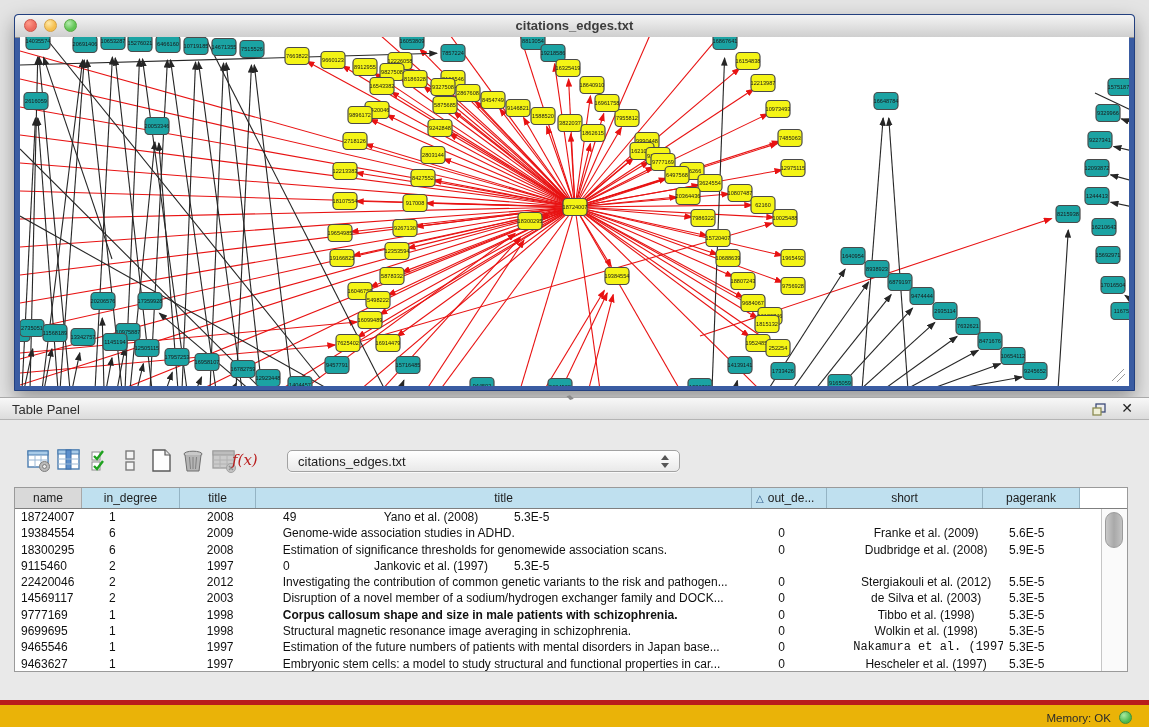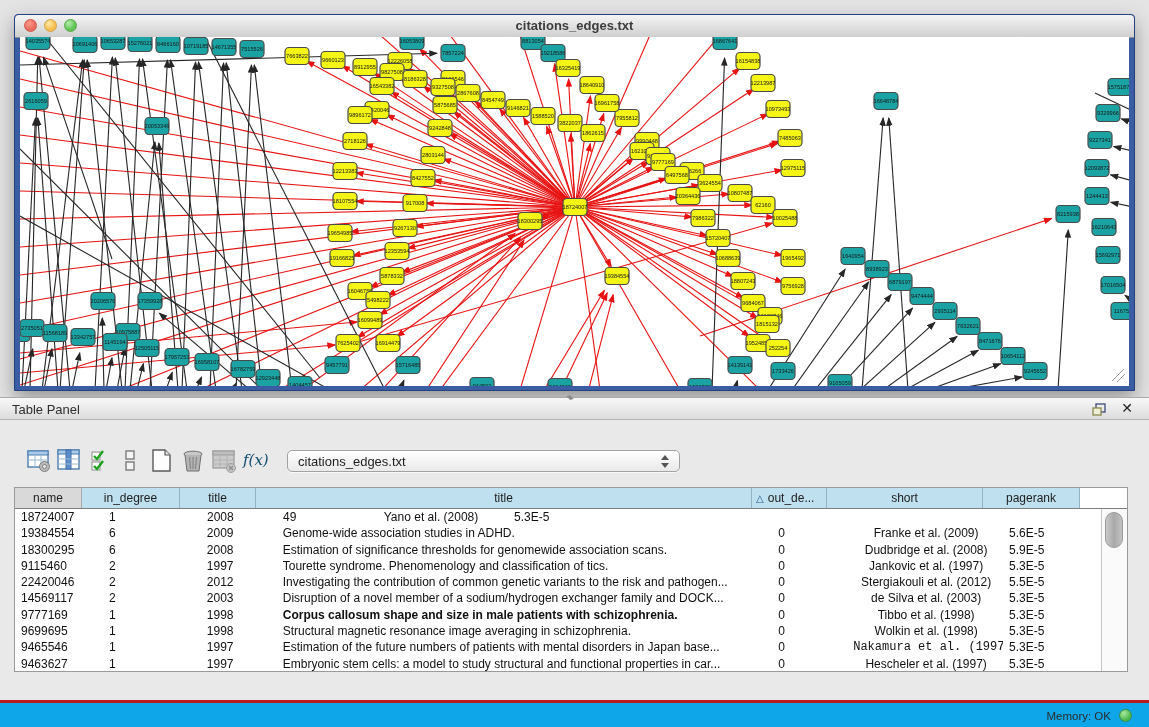--- a/index.html
+++ b/index.html
@@ -59,22 +59,22 @@
      background:linear-gradient(90deg,#c9c9c9,#a9a9a9 50%,#c2c2c2);border:1px solid #9b9b9b;box-sizing:border-box;cursor:pointer;}
   
   #tabs{position:absolute;left:426px;top:278px;height:20px;display:flex;
      border:1px solid #9b9b9b;border-radius:9px;overflow:hidden;background:#fff;
      box-shadow:0 1px 1px rgba(0,0,0,.15);}
   .tab{font-size:12.5px;padding:2px 15px 0 15px;color:#1e1e1e;cursor:pointer;
      background:linear-gradient(#ffffff,#ececec);border-right:1px solid #ababab;}
   .tab:last-child{border-right:none;}
   .tab.sel{background:linear-gradient(#8d8d8d,#6f6f6f);color:#f4f4f4;}
   
-  #statusbar{position:absolute;left:0;top:303px;width:100%;height:27px;background:#0ea5e9;
-     border-top:3px solid #b91c1c;box-sizing:border-box;}
+  #statusbar{position:absolute;left:0;top:303px;width:100%;height:27px;background:#eab308;
+     border-top:5px solid #b91c1c;box-sizing:border-box;}
   #memory{position:absolute;right:38px;top:7px;font-size:11.5px;color:#2b2b2b;}
   #memdot{position:absolute;right:17px;top:6px;width:13px;height:13px;border-radius:50%;
      background:radial-gradient(circle at 35% 30%,#a8eaa0,#4db84d 65%);border:1px solid #3e8e3e;box-sizing:border-box;}
 </style>
 </head>
 <body>
 <div id="app">
 
   <div id="net-window">
     <div id="titlebar">
@@ -829,21 +829,21 @@
     <svg class="tool-btn" style="left:211px" viewBox="0 0 26 26">
       <rect x="2" y="3" width="21" height="17" fill="#cbcbcb" stroke="#9d9d9d" stroke-width="1.3"></rect>
       <rect x="2" y="3" width="21" height="4" fill="#bdbdbd" stroke="#9d9d9d"></rect>
       <line x1="9" y1="7" x2="9" y2="20" stroke="#b2b2b2"></line>
         <line x1="16" y1="7" x2="16" y2="20" stroke="#b2b2b2"></line>
       <line x1="2" y1="12" x2="23" y2="12" stroke="#b2b2b2"></line>
         <line x1="2" y1="16" x2="23" y2="16" stroke="#b2b2b2"></line>
       <circle cx="20" cy="20" r="4.5" fill="#c4c4c4" stroke="#a2a2a2"></circle>
       <path d="M18 18 L22 22 M22 18 L18 22" stroke="#8f8f8f" stroke-width="1.3"></path>
     </svg>
-    <div class="tool-btn" style="left:243px;font-family:'DejaVu Serif','Liberation Serif',serif;font-style:italic;font-size:15px;color:#0c4a6e;padding-top:3px;box-sizing:border-box;">f(x)</div>
+    <div class="tool-btn" style="left:232px;font-family:'DejaVu Serif','Liberation Serif',serif;font-style:italic;font-size:15px;color:#b91c1c;padding-top:3px;box-sizing:border-box;">f(x)</div>
 
     <div id="combo">
       <span id="combo-label">citations_edges.txt</span>
       <span class="combo-arrows">
         <div class="arr-up"></div>
           <div class="arr-dn"></div>
       </span>
     </div>
 
     <div id="tablebox">
@@ -895,21 +895,20 @@
             <div class="td" style="width: 76px;">2008</div>
             <div class="td" style="width: 496px;">Estimation of significance thresholds for genomewide association scans.</div>
             <div class="td" style="width: 75px;">0</div>
             <div class="td center" style="width: 156px;">Dudbridge et al. (2008)</div>
             <div class="td" style="width: 97px;">5.9E-5</div>
           </div>
           <div class="tr">
             <div class="td" style="width: 88px;">9115460</div>
             <div class="td" style="width: 98px;">2</div>
             <div class="td" style="width: 76px;">1997</div>
-            <div class="td" style="width: 496px;">Tourette syndrome. Phenomenology and classification of tics.</div>
             <div class="td" style="width: 75px;">0</div>
             <div class="td center" style="width: 156px;">Jankovic et al. (1997)</div>
             <div class="td" style="width: 97px;">5.3E-5</div>
           </div>
           <div class="tr">
             <div class="td" style="width: 88px;">22420046</div>
             <div class="td" style="width: 98px;">2</div>
             <div class="td" style="width: 76px;">2012</div>
             <div class="td" style="width: 496px;">Investigating the contribution of common genetic variants to the risk and pathogen...</div>
             <div class="td" style="width: 75px;">0</div>

